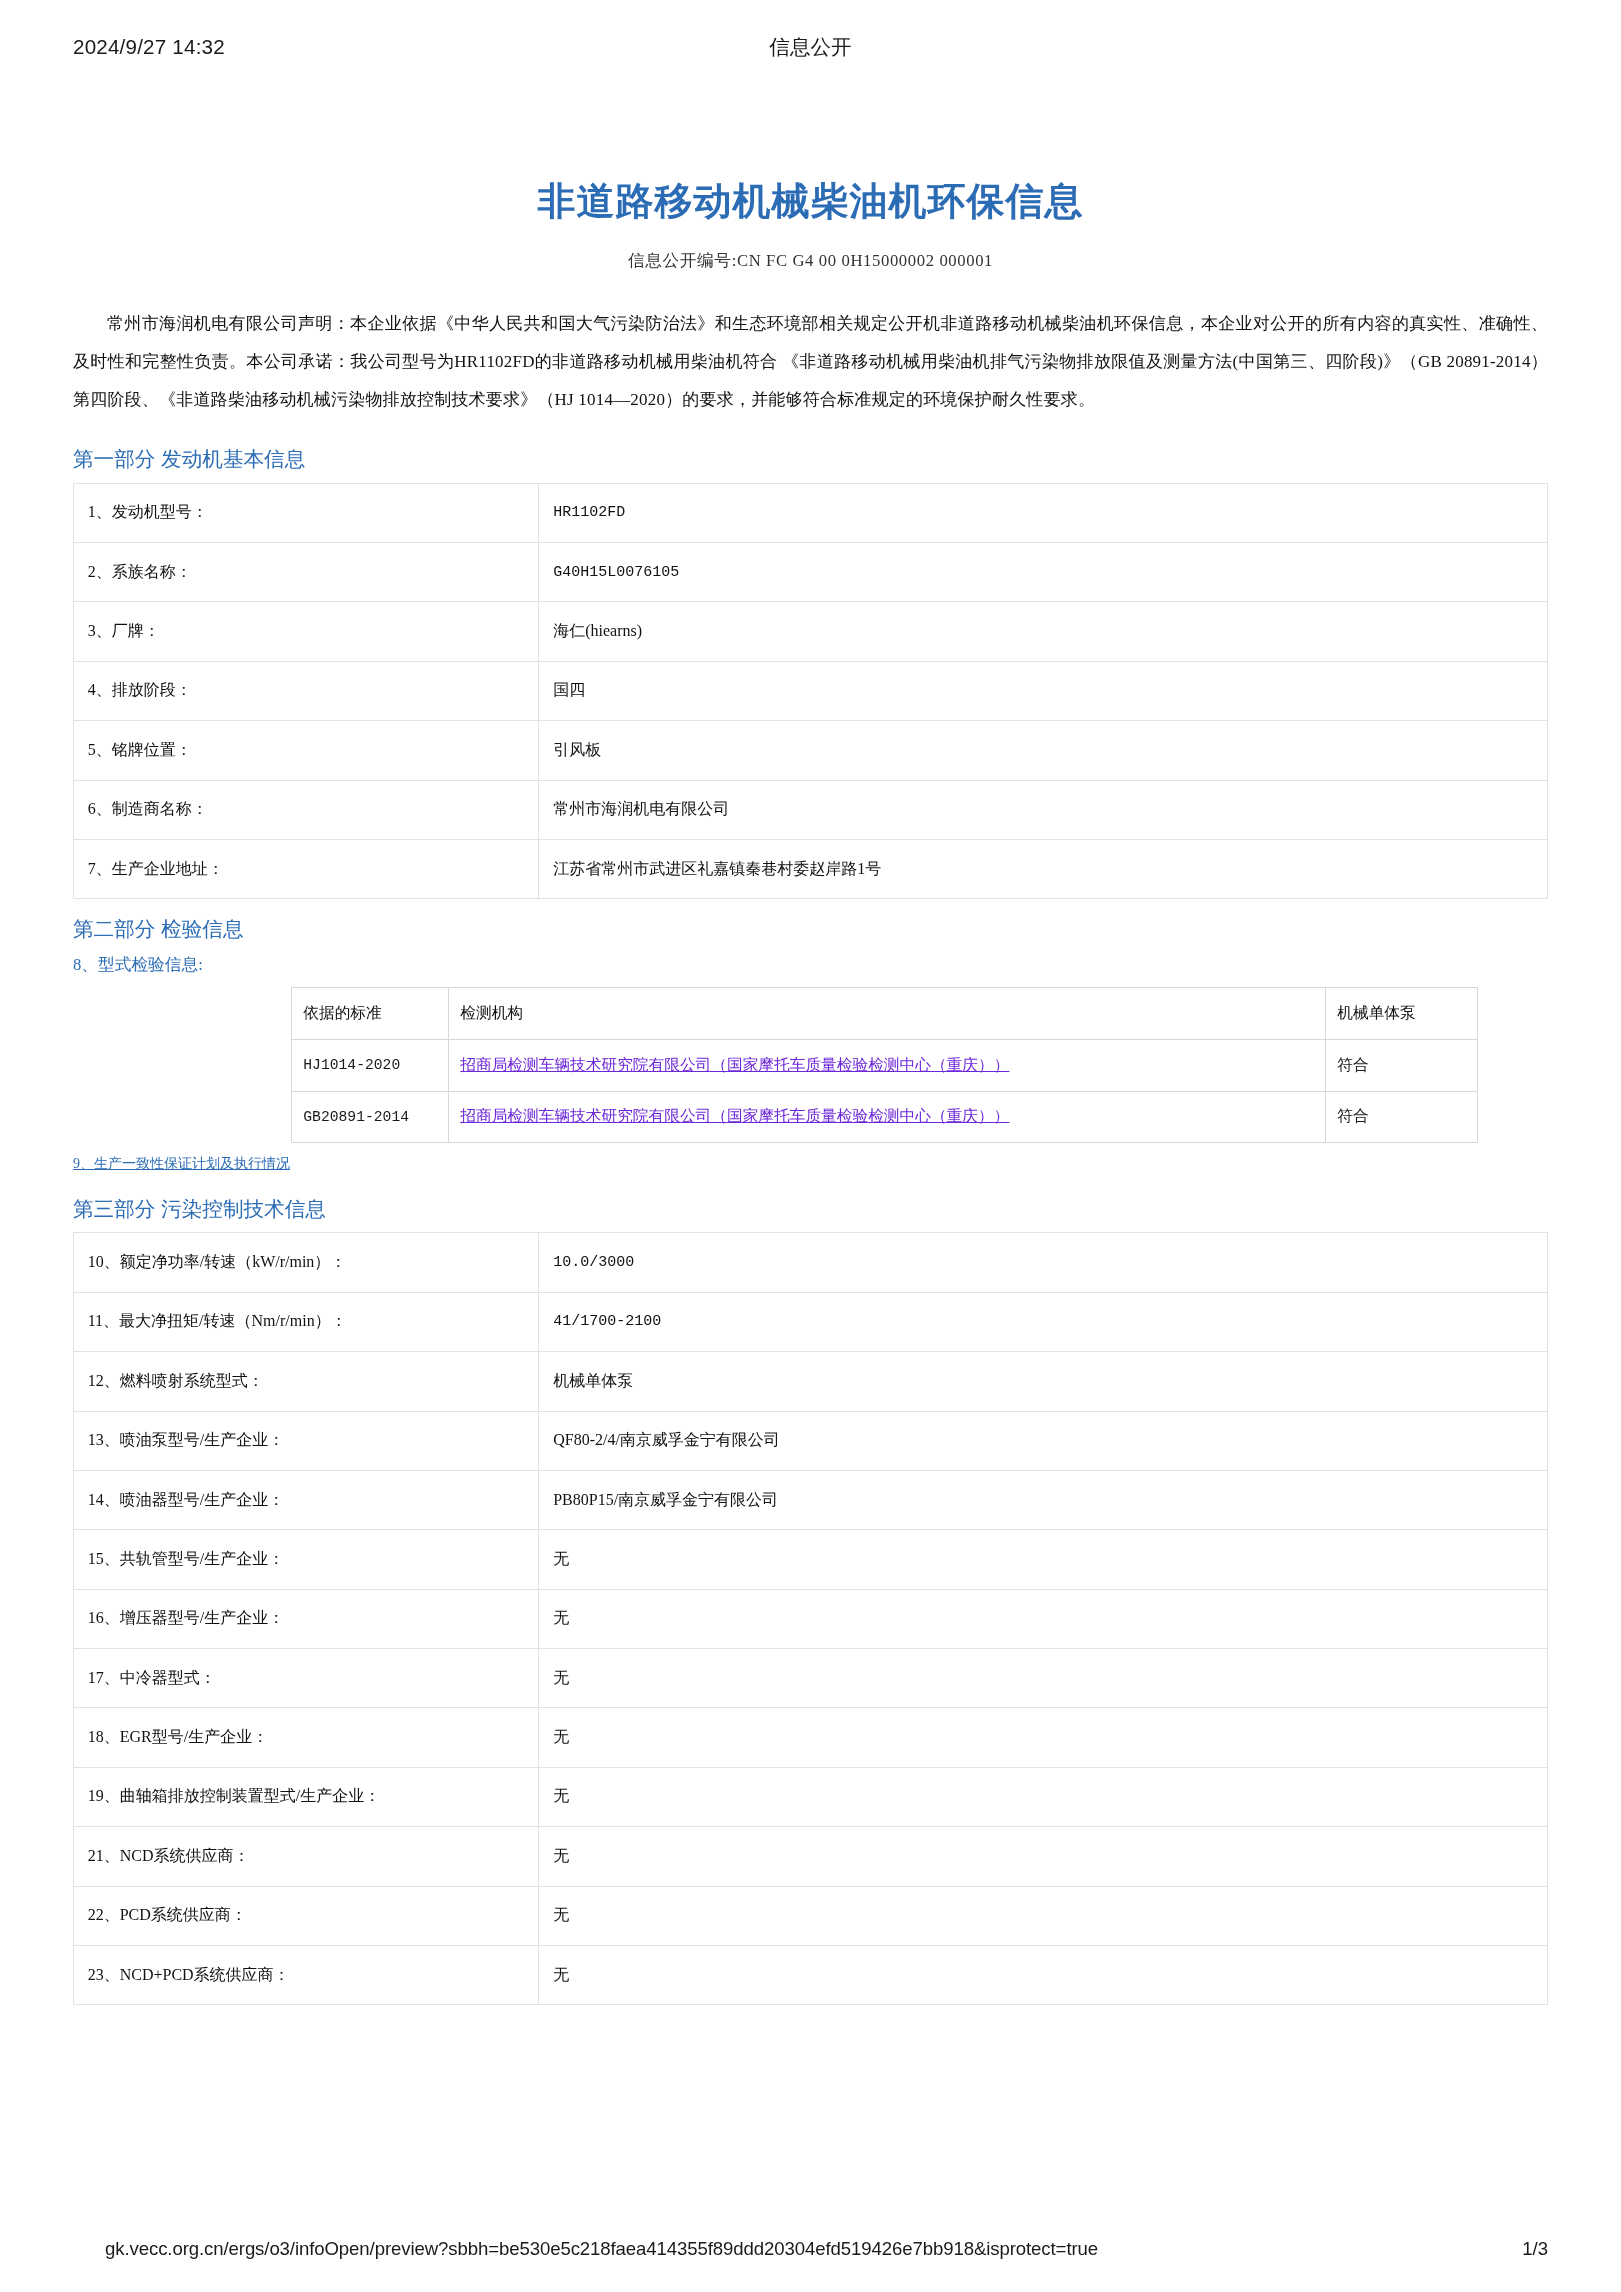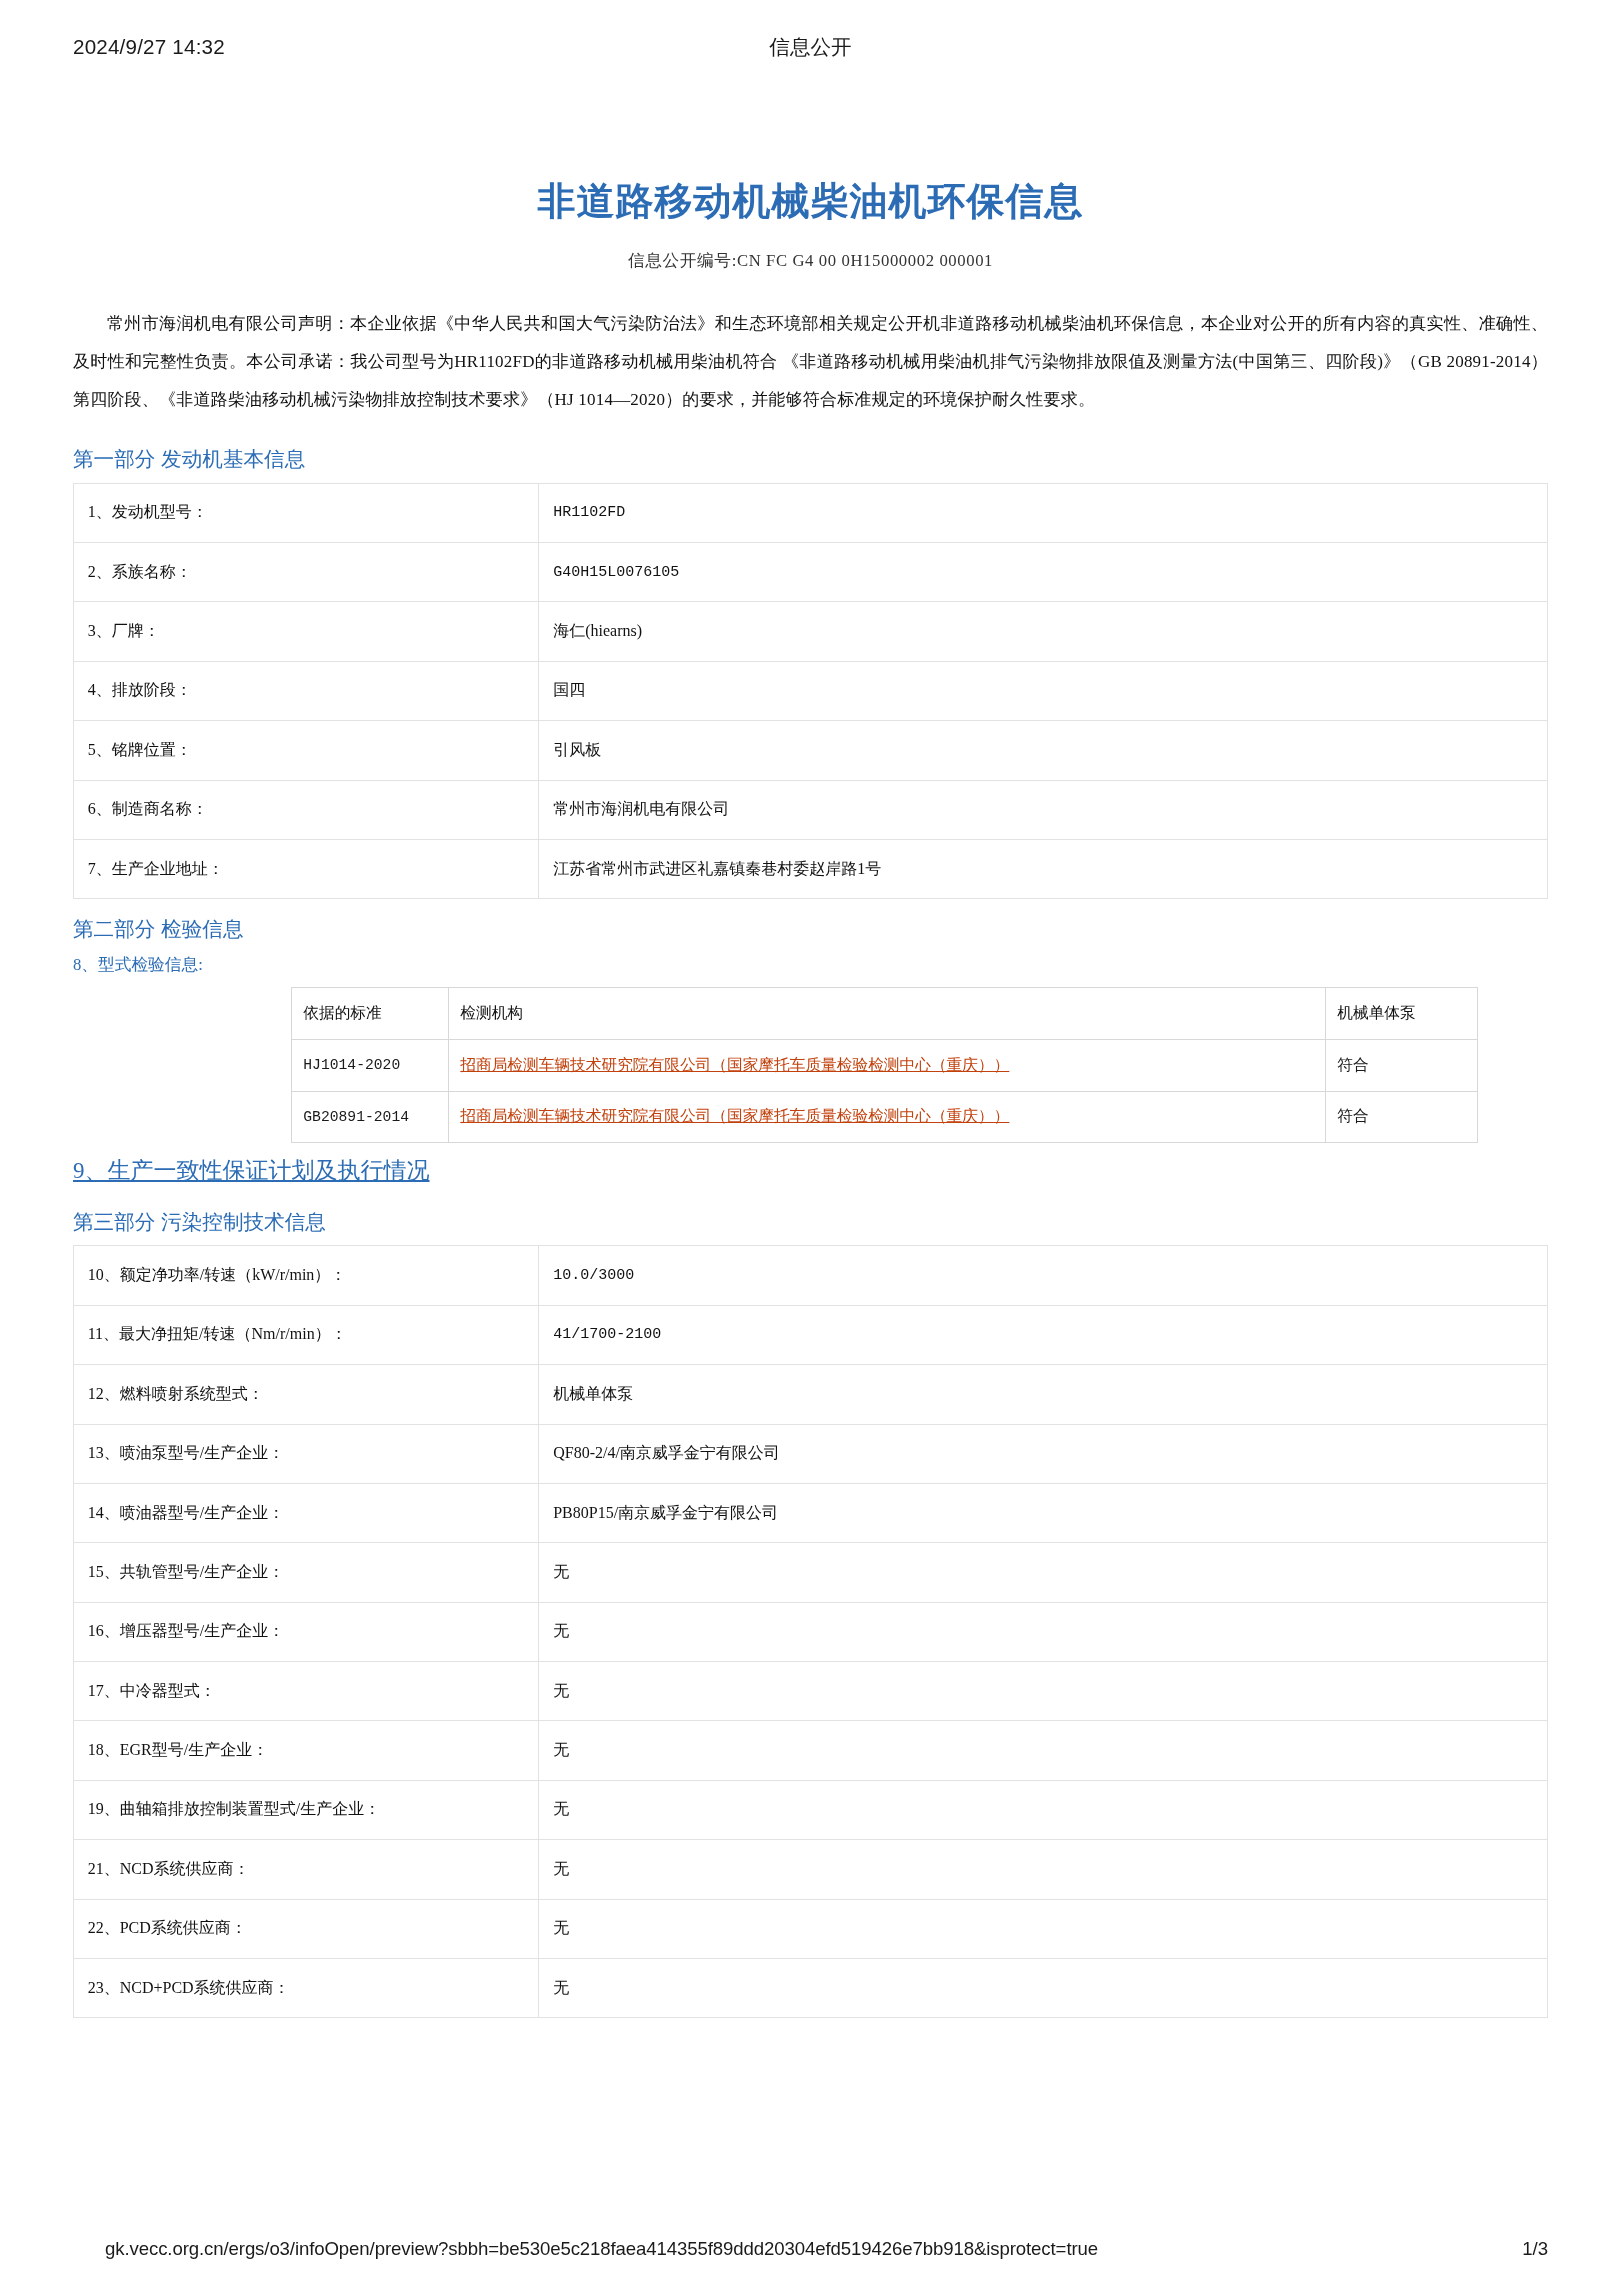--- a/index.html
+++ b/index.html
@@ -78,21 +78,21 @@
     margin: 25.5px 0 9.8px 0;
     font-weight: normal;
   }
   .section-head.tight { margin-top: 15.7px; }
   .sub-label {
     font-size: 16.7px;
     color: #2b6cb5;
     margin: 9.8px 0 7.8px 0;
   }
   .link-line {
-    font-size: 23px;
+    font-size: 14px;
     color: #2b6cb5;
     text-decoration: underline;
     margin: 11.8px 0 5.9px 0;
     display: inline-block;
   }
   
   table.info {
     width: 100%;
     border-collapse: collapse;
     font-size: 16px;
@@ -136,21 +136,21 @@
   }
   table.insp th { color: #111; }
   table.insp .c-std { width: 157px; }
   table.insp .c-org { width: 877px; }
   table.insp .c-res { width: 152px; }
   table.insp td.std {
     font-family: "Liberation Mono", monospace;
     font-size: 14.7px;
   }
   a.org-link {
-    color: #c2410c;
+    color: #6d28d9;
     text-decoration: underline;
     font-size: 15.7px;
   }
   
   .print-footer {
     position: absolute;
     left: 73px;
     right: 73px;
     bottom: 33px;
     display: flex;

